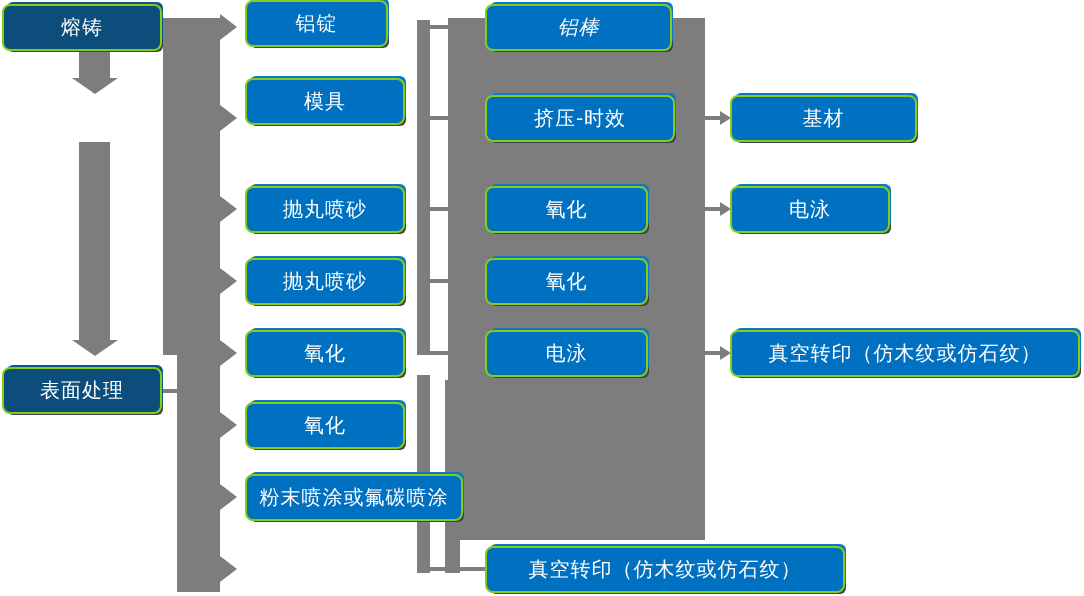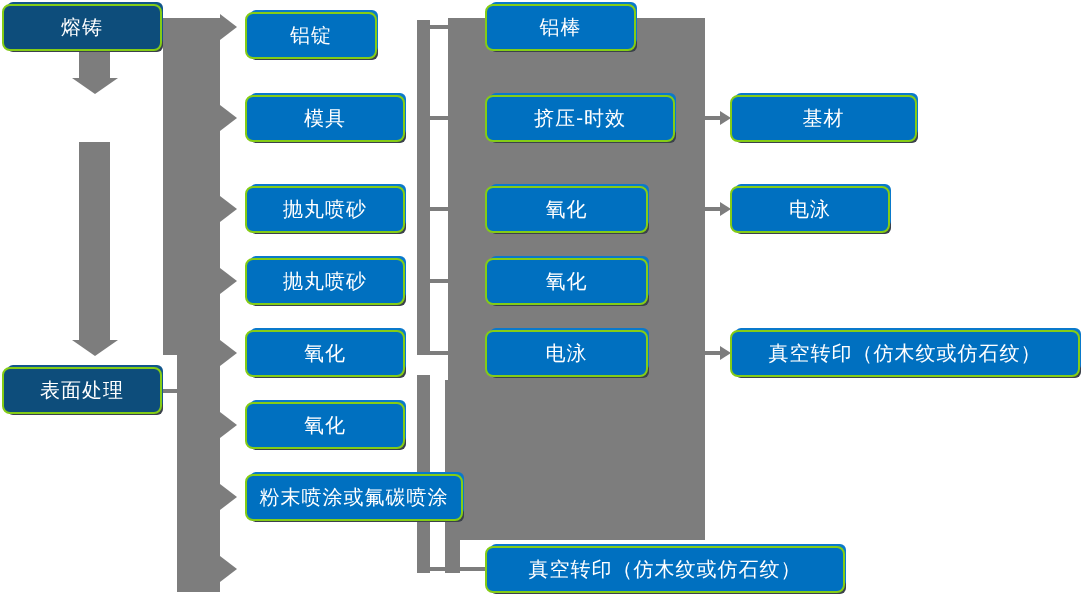--- a/index.html
+++ b/index.html
@@ -69,29 +69,29 @@
   <div class="gray" style="left:703px; top:116px; width:18px; height:4px;"></div>
   <div class="arrR sm" style="left:720px; top:111px;"></div>
   <div class="gray" style="left:703px; top:207px; width:18px; height:4px;"></div>
   <div class="arrR sm" style="left:720px; top:202px;"></div>
   <div class="gray" style="left:703px; top:351px; width:18px; height:4px;"></div>
   <div class="arrR sm" style="left:720px; top:346px;"></div>
 
   <div class="node dark" style="left:2px; top:4px;   width:160px;">熔铸</div>
   <div class="node dark" style="left:2px; top:367px; width:160px;">表面处理</div>
 
-  <div class="node" style="left:245px; top:12px;   width:132px;">铝锭</div>
-  <div class="node" style="left:245px; top:95px;  width:160px;">模具</div>
+  <div class="node" style="left:245px; top:0;   width:143px;">铝锭</div>
+  <div class="node" style="left:245px; top:78px;  width:160px;">模具</div>
   <div class="node" style="left:245px; top:186px; width:160px;">抛丸喷砂</div>
   <div class="node" style="left:245px; top:258px; width:160px;">抛丸喷砂</div>
   <div class="node" style="left:245px; top:330px; width:160px;">氧化</div>
   <div class="node" style="left:245px; top:402px; width:160px;">氧化</div>
   <div class="node" style="left:245px; top:474px; width:218px;">粉末喷涂或氟碳喷涂</div>
 
-  <div class="node" style="left:485px; top:4px;   width:151px;">铝棒</div>
+  <div class="node" style="left:485px; top:4px;   width:187px;font-style:italic;">铝棒</div>
   <div class="node" style="left:485px; top:95px;  width:190px;">挤压-时效</div>
   <div class="node" style="left:485px; top:186px; width:163px;">氧化</div>
   <div class="node" style="left:485px; top:258px; width:163px;">氧化</div>
   <div class="node" style="left:485px; top:330px; width:163px;">电泳</div>
   <div class="node" style="left:485px; top:546px; width:360px;">真空转印（仿木纹或仿石纹）</div>
 
   <div class="node" style="left:730px; top:95px;  width:187px;">基材</div>
   <div class="node" style="left:730px; top:186px; width:160px;">电泳</div>
   <div class="node" style="left:730px; top:330px; width:350px;">真空转印（仿木纹或仿石纹）</div>
 

